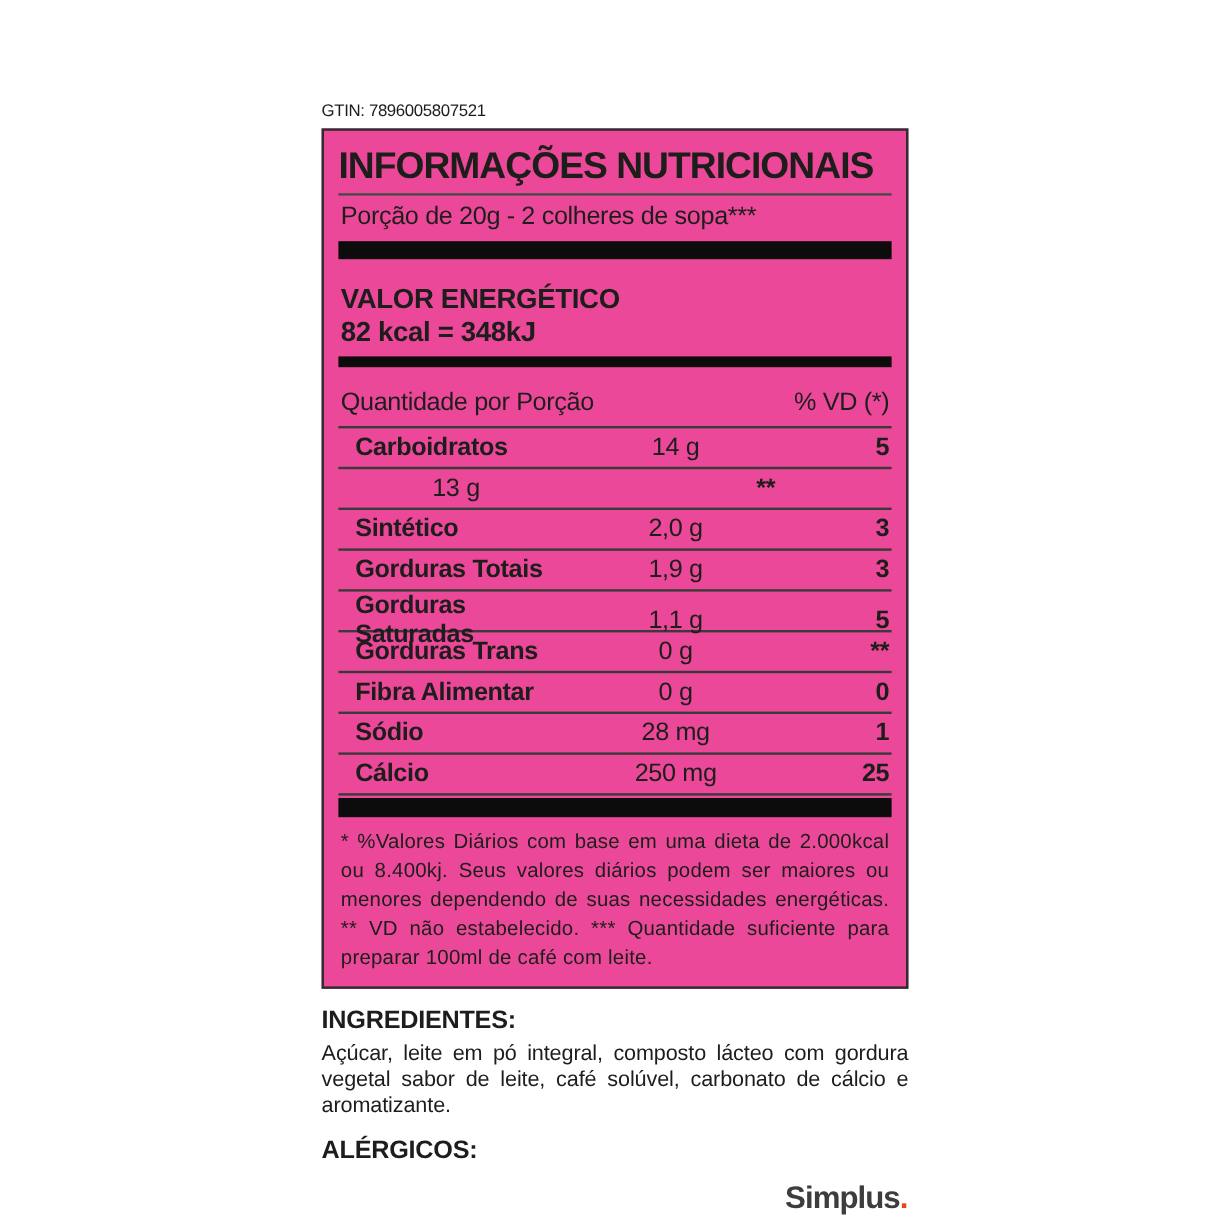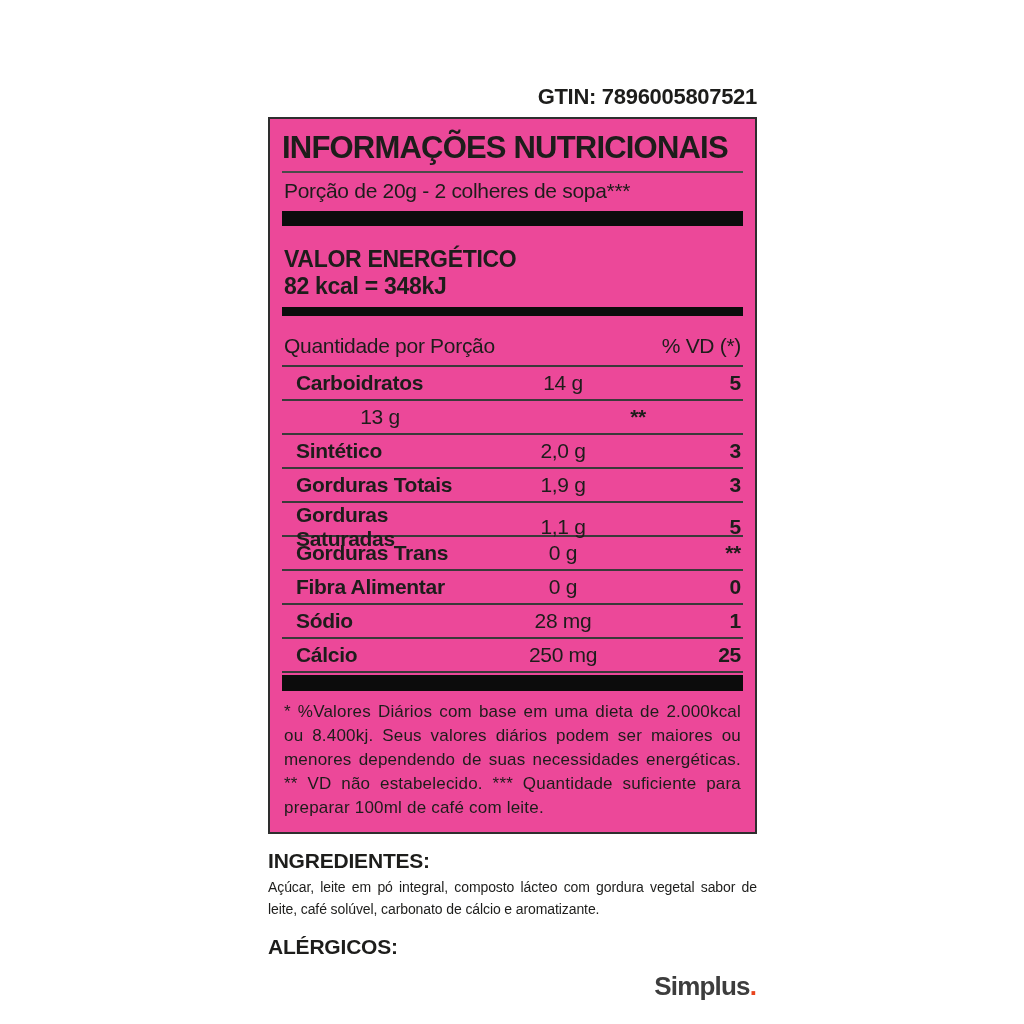--- a/index.html
+++ b/index.html
@@ -16,25 +16,24 @@
     background: #ffffff;
     overflow: hidden;
   }
   .label-wrap {
     position: absolute;
     left: 268px;
     top: 84px;
     width: 489px;
   }
   .gtin {
-    font-size: 22px;
-    font-weight: bold;
+    font-size: 14px;
+    font-weight: normal;
     letter-spacing: -0.3px;
     margin-bottom: 7px;
-    text-align: right;
   }
   .panel {
     border: 2px solid #2e2e2e;
     box-sizing: border-box;
     padding: 8px 12px 10px 12px;
     background: #ec4899;
   }
   .panel-title {
     font-size: 31px;
     font-weight: bold;
@@ -98,21 +97,21 @@
     letter-spacing: 0.2px;
     padding: 9px 2px 2px 2px;
   }
   .section-heading {
     font-size: 21px;
     font-weight: bold;
     letter-spacing: -0.2px;
     margin-top: 15px;
   }
   .section-text {
-    font-size: 14px;
+    font-size: 18px;
     line-height: 22px;
     text-align: justify;
     letter-spacing: -0.1px;
     margin-top: 3px;
   }
   .credit {
     margin-top: 12px;
     text-align: right;
     white-space: nowrap;
   }

